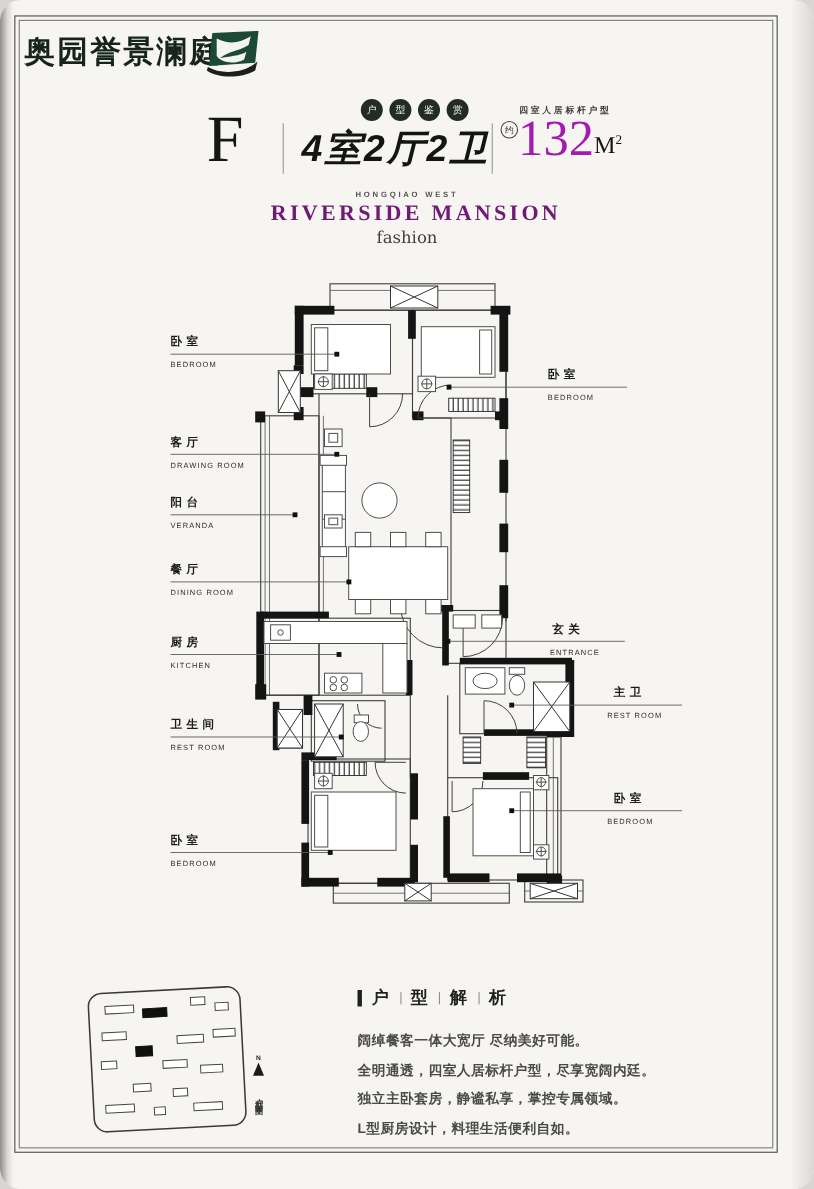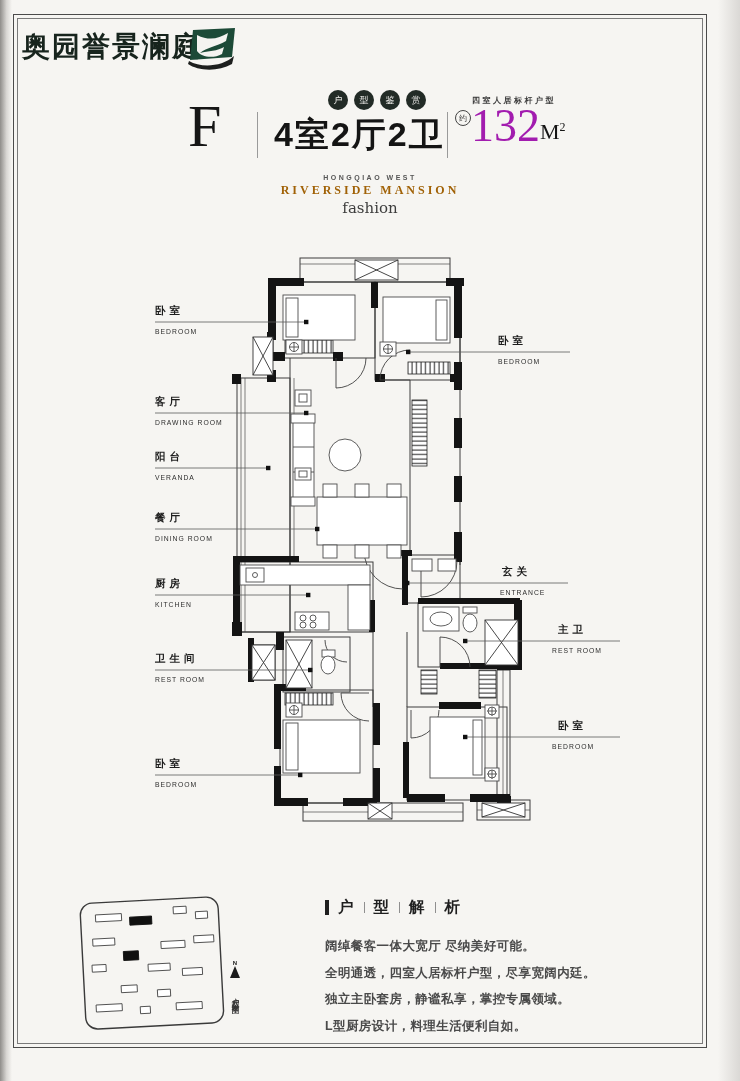--- a/index.html
+++ b/index.html
@@ -1,17 +1,17 @@
 <!DOCTYPE html>
 <html><head>
 <meta charset="utf-8">
 <style>
   html,body{margin:0;padding:0;background:#d8d6d3;}
   .stage{position:relative;width:740px;height:1081px;background:#f6f5f2;overflow:hidden;
-         font-family:"Liberation Sans",sans-serif;color:#222;}
+         font-family:"Liberation Sans",sans-serif;color:#222;border-radius:19px;}
   .spine{position:absolute;left:0;top:0;width:12px;height:100%;
          background:linear-gradient(90deg,#8f8d8a,#d9d7d4 55%,#f6f5f2);}
   .edge-right{position:absolute;right:0;top:0;width:22px;height:100%;
          background:linear-gradient(270deg,#dad8d5,#f6f5f2);}
   .frame-outer{position:absolute;left:13px;top:14px;width:692px;height:1032px;
          border:1.2px solid #4b4b4b;}
   .frame-inner{position:absolute;left:3px;top:3px;right:3px;bottom:3px;border:1px solid #7a7a7a;}
 
   
   .brand{position:absolute;left:22px;top:28px;font-family:"Liberation Serif",serif;
@@ -19,34 +19,34 @@
   .logo{position:absolute;left:186px;top:28px;}
 
   
   .badge{position:absolute;left:328px;top:90px;display:flex;gap:6px;}
   .badge .b{width:20px;height:20px;border-radius:50%;background:#222b26;color:#f2f1ee;
         font-size:9px;display:flex;align-items:center;justify-content:center;}
   .unit-letter{position:absolute;left:188px;top:92px;font-family:"Liberation Serif",serif;
         font-size:60px;color:#161616;}
   .tdiv{position:absolute;width:1px;background:#9a9a9a;}
   .layout-txt{position:absolute;left:274px;top:112px;font-size:34px;font-weight:700;
-        letter-spacing:2px;color:#141414;}
+        letter-spacing:2px;color:#141414;font-style:italic;}
   .area-caption{position:absolute;left:472px;top:95px;font-size:8px;letter-spacing:2.5px;
         color:#3a3a3a;font-weight:700;}
   .area-row{position:absolute;left:455px;top:104px;display:flex;align-items:flex-end;}
   .approx{width:14px;height:14px;border:1px solid #444;border-radius:50%;font-size:8px;
         display:flex;align-items:center;justify-content:center;color:#333;margin-bottom:22px;}
   .area-num{font-family:"Liberation Serif",serif;font-size:46px;line-height:44px;color:#a21caf;}
   .area-unit{font-family:"Liberation Serif",serif;font-size:22px;color:#151515;margin-bottom:3px;}
   .area-sup{font-family:"Liberation Serif",serif;font-size:12px;color:#151515;margin-bottom:13px;}
 
   .subbrand{position:absolute;left:230px;top:174px;width:280px;text-align:center;}
   .sb1{font-size:7px;letter-spacing:2.5px;color:#555;font-weight:700;}
-  .sb2{font-family:"Liberation Serif",serif;font-size:12px;letter-spacing:3px;color:#a16207;
-       font-weight:700;margin-top:2px;}
+  .sb2{font-family:"Liberation Serif",serif;font-size:20px;letter-spacing:3px;color:#701a75;
+       font-weight:700;margin-top:2px;text-align:right;}
   .sb3{font-family:"DejaVu Serif",serif;font-size:15px;color:#3d3d3d;margin-top:1px;}
 
   
   .plan{position:absolute;left:140px;top:250px;}
   .t-zh{font-family:"Liberation Sans",sans-serif;font-weight:700;font-size:10.5px;
         letter-spacing:4px;fill:#1c1c1c;}
   .t-en{font-family:"Liberation Sans",sans-serif;font-size:6.8px;letter-spacing:1px;fill:#2c2c2c;}
   .ldr{stroke:#5a5a5a;stroke-width:.8;}
   .thin{stroke:#3c3c3c;stroke-width:1;fill:none;}
   .thin2{stroke:#4a4a4a;stroke-width:.7;fill:none;}

